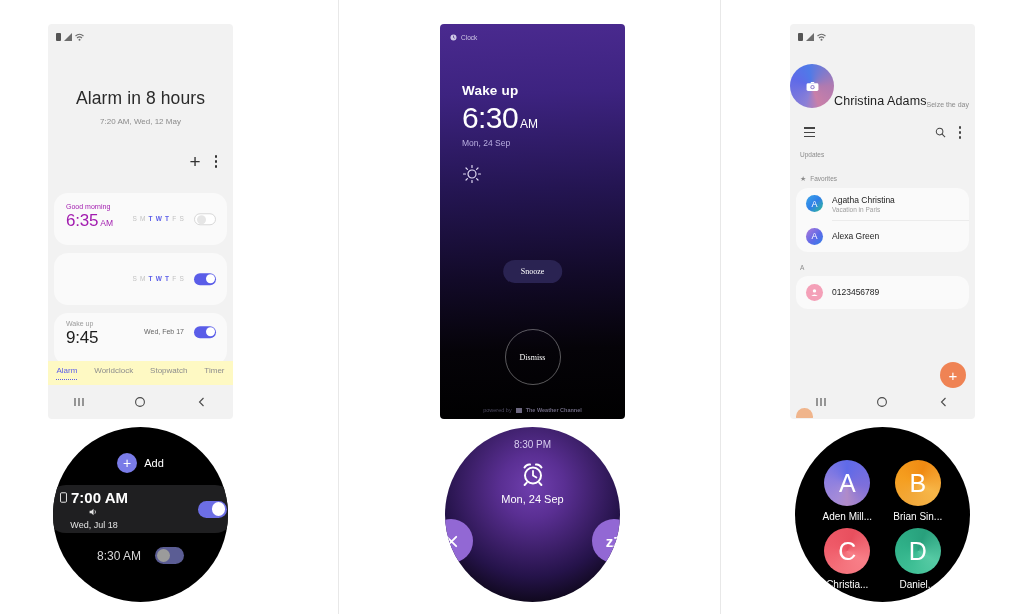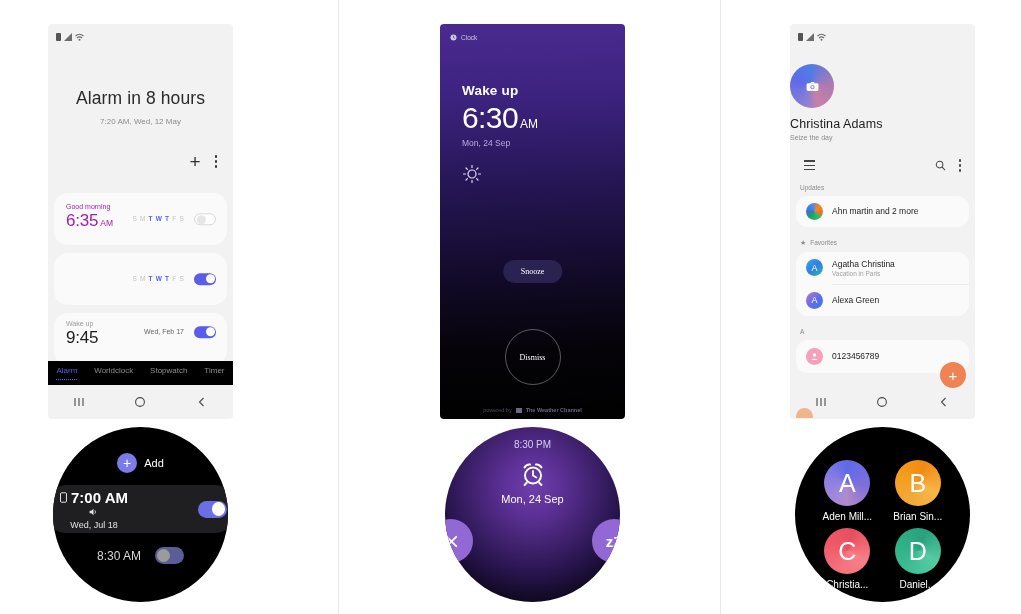--- a/index.html
+++ b/index.html
@@ -70,21 +70,21 @@
   }
   .toggle.off { background:#fff; border:1px solid #d8d8d8; }
   .toggle.off .knob { background:#e6e6e6; left:1.5px; right:auto; }
 
   .p1-card3 { overflow:hidden; height:30px; }
   .p1-card3 .ac-time { color:#1d1d1d; }
 
   .tabbar {
     position:absolute; left:0; right:0; bottom:34px;
     display:flex; justify-content:space-around; align-items:flex-start;
-    background:#000000; padding-top:5px; height:24px;
+    background:#fef9c3; padding-top:5px; height:24px;
   }
   .tab { font-size:8px; color:#8d8d8d; position:relative; padding-bottom:5px;}
   .tab.active { color:#5a5de8; }
   .tab.active::after{
     content:""; position:absolute; left:0; right:0; bottom:0; height:2px;
     border-bottom:1.5px dotted #5a5de8;
   }
   .navbar {
     position:absolute; left:0; right:0; bottom:0; height:34px;
     display:flex; justify-content:space-around; align-items:center;
@@ -121,21 +121,21 @@
   .p2-foot {
     position:absolute; left:0; right:0; bottom:6px;
     display:flex; justify-content:center; align-items:center; gap:4px;
   }
   .p2-foot-txt { font-size:5.5px; color:#4e4a60; }
   .p2-foot-brand { font-size:5.5px; color:#6d6880; font-weight:bold; }
   .p2-foot-sq { width:6px; height:5px; background:#6d6880; display:inline-block; }
 
   
   #phone3 { left: 790px; top: 24px; background:#f2f2f2; }
-  .p3-avatar-wrap { display:flex; flex-direction:column; align-items:flex-start; padding-top:20px; }
+  .p3-avatar-wrap { display:flex; flex-direction:row; align-items:flex-end; padding-top:20px; }
   .p3-avatar {
     width:44px; height:44px; border-radius:50%;
     background: conic-gradient(from 200deg, #8a7fd6 0deg, #5f6ae8 90deg, #4f7ae8 150deg, #b07ab0 250deg, #c97fa8 320deg, #8a7fd6 360deg);
     display:flex; align-items:center; justify-content:center;
   }
   .p3-name { font-size:12.5px; color:#1d1d1d; margin-top:9px; letter-spacing:.1px; }
   .p3-status { font-size:7px; color:#8b8b8b; margin-top:3px; }
   .p3-toolbar {
     display:flex; align-items:center; justify-content:space-between;
     padding: 18px 14px 0 14px;
@@ -420,28 +420,20 @@
             <i></i>
             <i></i>
             <i></i>
           </div>
       </div>
     </div>
 
     <div class="sec-head">
       <span>Updates</span>
     </div>
-    <div class="c-group">
-      <div class="c-row">
-        <div class="c-av updates"></div>
-        <div>
-          <div class="c-tx-name">Ahn martin and 2 more</div>
-        </div>
-      </div>
-    </div>
 
     <div class="sec-head">
       <span class="star">★</span>
       <span>Favorites</span>
     </div>
     <div class="c-group">
       <div class="c-row">
         <div class="c-av" style="background:linear-gradient(135deg,#3aa6e8 0%,#2f7fe8 50%,#2fbf8f 100%);">
           <span>A</span>
         </div>

